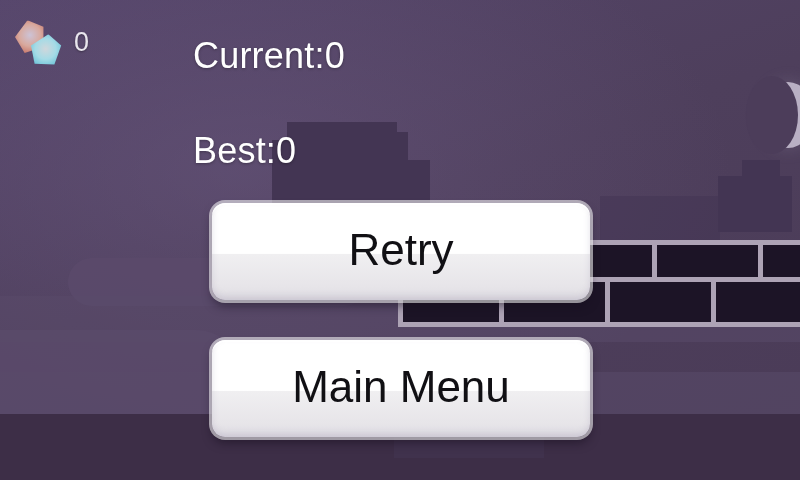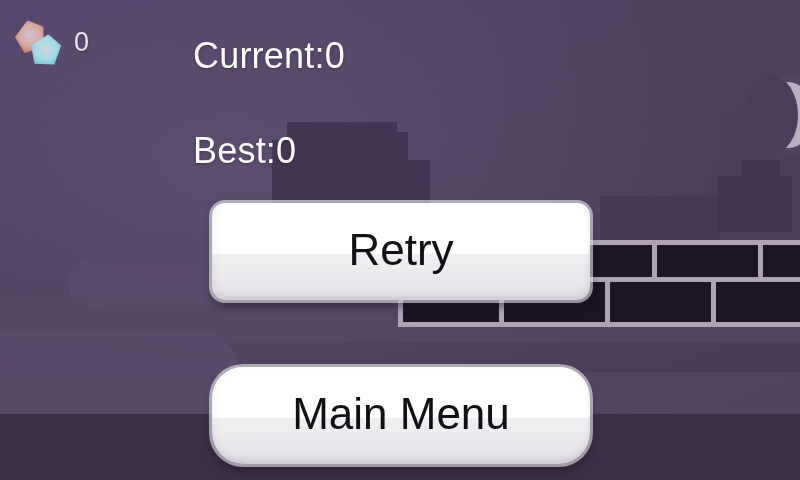--- a/index.html
+++ b/index.html
@@ -129,21 +129,21 @@
       0 0 0 3px rgba(255,255,255,.55),
       0 6px 10px rgba(20,12,28,.5),
       inset 0 2px 0 rgba(255,255,255,.9),
       inset 0 -3px 6px rgba(160,150,175,.30);
     font-family:"Liberation Sans", sans-serif;
     font-size:44px; color:#111014;
     display:flex; align-items:center; justify-content:center;
     padding-bottom:4px;
   }
   .btn-retry{ top:203px; }
-  .btn-menu { top:367px;border-radius:31px; }
+  .btn-menu { top:340px; }
 </style>
 </head>
 <body>
 
 <div id="stage">
 
   <div class="sky-vignette"></div>
 
   <div class="moon"></div>
 

